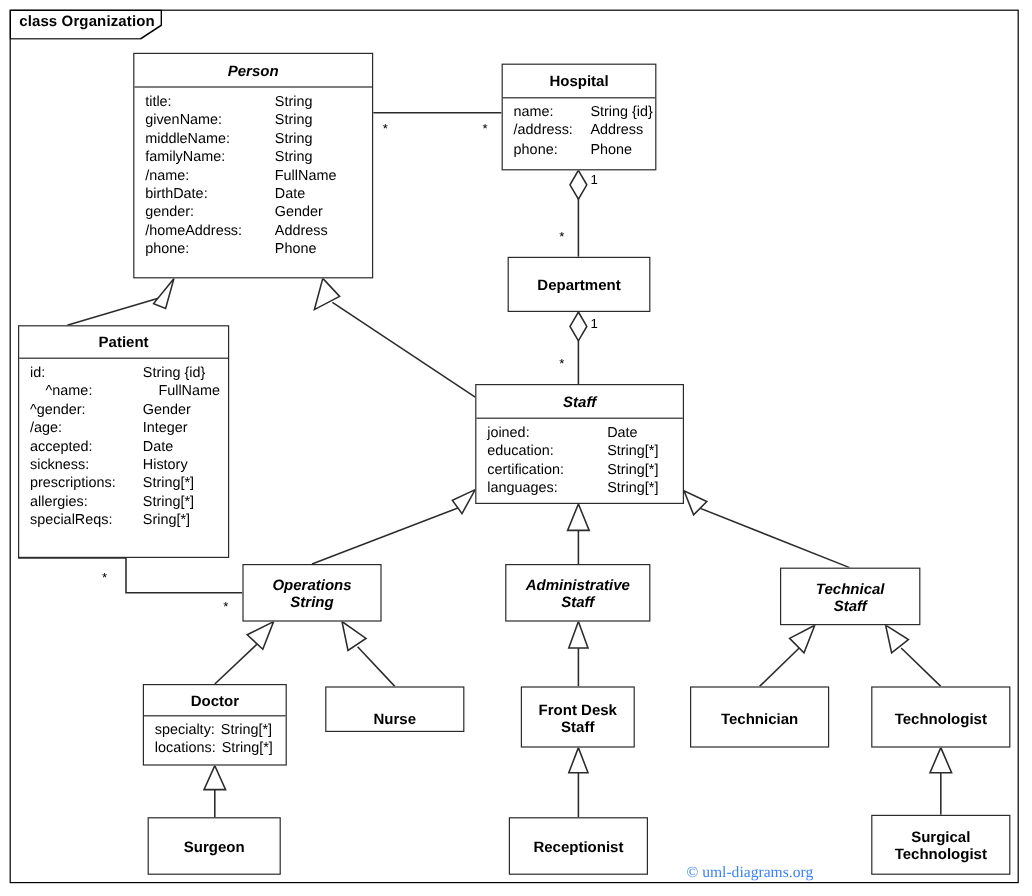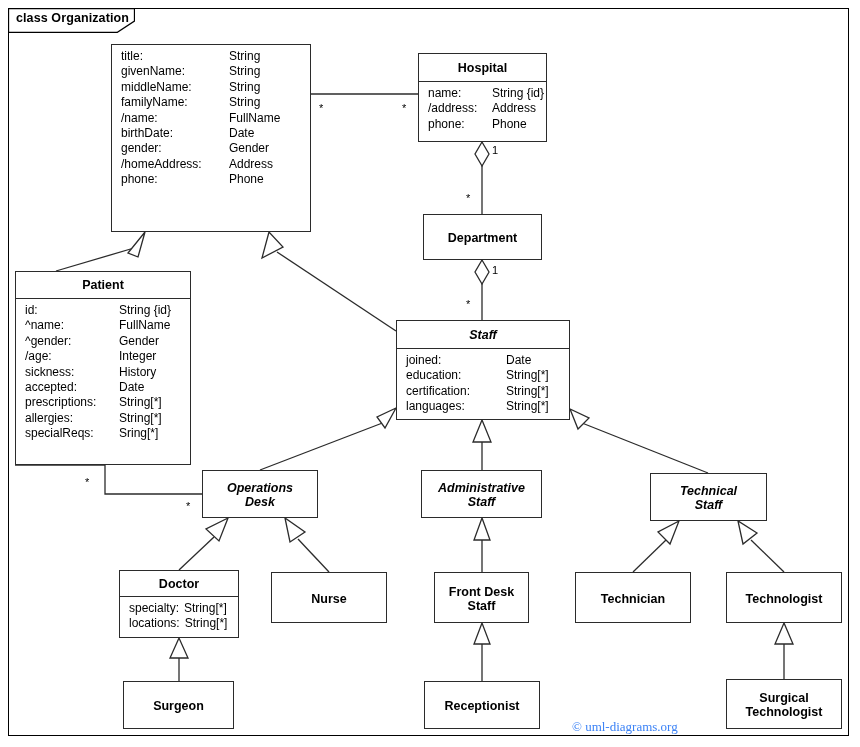--- a/index.html
+++ b/index.html
@@ -219,20 +219,21 @@
     </g>
 
     <g>
       <line x1="784" y1="679" x2="784" y2="643" stroke="#2b2b2b" stroke-width="1.3"></line>
       <path d="M 784 623 L 775 644 L 793 644 Z" fill="#ffffff" stroke="#2b2b2b" stroke-width="1.3" stroke-linejoin="miter"></path>
     </g>
   </svg>
 
   <div id="classes-layer">
       <div class="uml-class abstract has-attrs" style="left: 111px; top: 44px; width: 200px; height: 188px;">
+        <div class="uml-name" style="height: 28px; display: flex; align-items: center; justify-content: center; padding: 0px 3px;">Person</div>
         <div class="uml-attrs">
           <div class="attr-row"><span class="attr-name" style="width: 108px;">title:</span><span class="attr-type">String</span></div>
           <div class="attr-row"><span class="attr-name" style="width: 108px;">givenName:</span><span class="attr-type">String</span></div>
           <div class="attr-row"><span class="attr-name" style="width: 108px;">middleName:</span><span class="attr-type">String</span></div>
           <div class="attr-row"><span class="attr-name" style="width: 108px;">familyName:</span><span class="attr-type">String</span></div>
           <div class="attr-row"><span class="attr-name" style="width: 108px;">/name:</span><span class="attr-type">FullName</span></div>
           <div class="attr-row"><span class="attr-name" style="width: 108px;">birthDate:</span><span class="attr-type">Date</span></div>
           <div class="attr-row"><span class="attr-name" style="width: 108px;">gender:</span><span class="attr-type">Gender</span></div>
           <div class="attr-row"><span class="attr-name" style="width: 108px;">/homeAddress:</span><span class="attr-type">Address</span></div>
           <div class="attr-row"><span class="attr-name" style="width: 108px;">phone:</span><span class="attr-type">Phone</span></div>
@@ -246,59 +247,59 @@
           <div class="attr-row"><span class="attr-name" style="width: 64px;">phone:</span><span class="attr-type">Phone</span></div>
         </div>
       </div>
       <div class="uml-class" style="left: 423px; top: 214px; width: 119px; height: 46px;">
         <div class="uml-name" style="height: 46px; display: flex; flex-direction: column; align-items: center; justify-content: center; padding: 0px 3px;">Department</div>
       </div>
       <div class="uml-class has-attrs" style="left: 15px; top: 271px; width: 176px; height: 194px;">
         <div class="uml-name" style="height: 27px; display: flex; align-items: center; justify-content: center; padding: 0px 3px;">Patient</div>
         <div class="uml-attrs">
           <div class="attr-row"><span class="attr-name" style="width: 94px;">id:</span><span class="attr-type">String {id}</span></div>
-          <div class="attr-row"><span class="attr-name" style="width: 94px;">^name:</span><span class="attr-type">FullName</span></div>
+          <div class="attr-row"><span class="attr-name" style="width: 94px; margin-left: 13px;">^name:</span><span class="attr-type">FullName</span></div>
           <div class="attr-row"><span class="attr-name" style="width: 94px;">^gender:</span><span class="attr-type">Gender</span></div>
           <div class="attr-row"><span class="attr-name" style="width: 94px;">/age:</span><span class="attr-type">Integer</span></div>
+          <div class="attr-row"><span class="attr-name" style="width: 94px;">accepted:</span><span class="attr-type">Date</span></div>
           <div class="attr-row"><span class="attr-name" style="width: 94px;">sickness:</span><span class="attr-type">History</span></div>
-          <div class="attr-row"><span class="attr-name" style="width: 94px;">accepted:</span><span class="attr-type">Date</span></div>
           <div class="attr-row"><span class="attr-name" style="width: 94px;">prescriptions:</span><span class="attr-type">String[*]</span></div>
           <div class="attr-row"><span class="attr-name" style="width: 94px;">allergies:</span><span class="attr-type">String[*]</span></div>
           <div class="attr-row"><span class="attr-name" style="width: 94px;">specialReqs:</span><span class="attr-type">Sring[*]</span></div>
         </div>
       </div>
       <div class="uml-class abstract has-attrs" style="left: 396px; top: 320px; width: 174px; height: 100px;">
         <div class="uml-name" style="height: 28px; display: flex; align-items: center; justify-content: center; padding: 0px 3px;">Staff</div>
         <div class="uml-attrs">
           <div class="attr-row"><span class="attr-name" style="width: 100px;">joined:</span><span class="attr-type">Date</span></div>
           <div class="attr-row"><span class="attr-name" style="width: 100px;">education:</span><span class="attr-type">String[*]</span></div>
           <div class="attr-row"><span class="attr-name" style="width: 100px;">certification:</span><span class="attr-type">String[*]</span></div>
           <div class="attr-row"><span class="attr-name" style="width: 100px;">languages:</span><span class="attr-type">String[*]</span></div>
         </div>
       </div>
       <div class="uml-class abstract" style="left: 202px; top: 470px; width: 116px; height: 48px;">
         <div class="uml-name" style="height: 48px; display: flex; flex-direction: column; align-items: center; justify-content: center; padding: 0px 3px;">Operations
-Desk</div>
+String</div>
       </div>
       <div class="uml-class abstract" style="left: 421px; top: 470px; width: 121px; height: 48px;">
         <div class="uml-name" style="height: 48px; display: flex; flex-direction: column; align-items: center; justify-content: center; padding: 0px 3px; font-style: italic;">Administrative
 Staff</div>
       </div>
       <div class="uml-class abstract" style="left: 650px; top: 473px; width: 117px; height: 48px;">
         <div class="uml-name" style="height: 48px; display: flex; flex-direction: column; align-items: center; justify-content: center; padding: 0px 3px;">Technical
 Staff</div>
       </div>
       <div class="uml-class has-attrs" style="left: 119px; top: 570px; width: 120px; height: 68px;">
         <div class="uml-name" style="height: 26px; display: flex; align-items: center; justify-content: center; padding: 0px 3px;">Doctor</div>
         <div class="uml-attrs attrs-simple">
           <div class="attr-row"><span class="attr-name" style="margin-right: 5px;">specialty:</span><span class="attr-type">String[*]</span></div>
           <div class="attr-row"><span class="attr-name" style="margin-right: 5px;">locations:</span><span class="attr-type">String[*]</span></div>
         </div>
       </div>
-      <div class="uml-class" style="left: 271px; top: 572px; width: 116px; height: 51px;">
+      <div class="uml-class" style="left: 271px; top: 572px; width: 116px; height: 38px;">
         <div class="uml-name" style="height: 51px; display: flex; flex-direction: column; align-items: center; justify-content: center; padding: 0px 3px;">Nurse</div>
       </div>
       <div class="uml-class" style="left: 434px; top: 572px; width: 95px; height: 51px;">
         <div class="uml-name" style="height: 51px; display: flex; flex-direction: column; align-items: center; justify-content: center; padding: 0px 3px;">Front Desk
 Staff</div>
       </div>
       <div class="uml-class" style="left: 575px; top: 572px; width: 116px; height: 51px;">
         <div class="uml-name" style="height: 51px; display: flex; flex-direction: column; align-items: center; justify-content: center; padding: 0px 3px;">Technician</div>
       </div>
       <div class="uml-class" style="left: 726px; top: 572px; width: 116px; height: 51px;">

